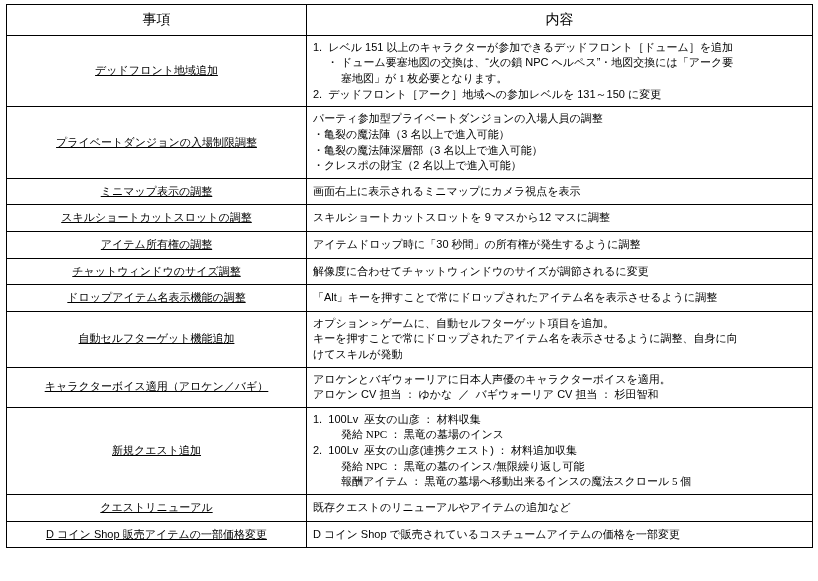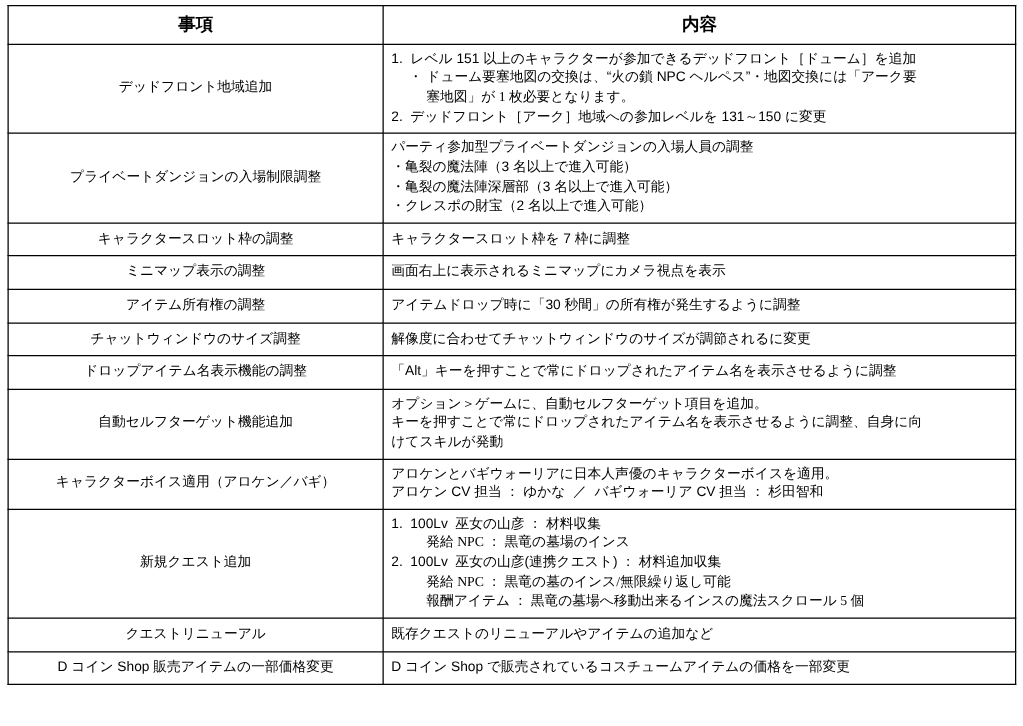--- a/index.html
+++ b/index.html
@@ -26,30 +26,31 @@
   }
   table.patch-table th,
   table.patch-table td {
     border: 1px solid #000000;
     vertical-align: middle;
     font-size: 11px;
     line-height: 1.42;
   }
   table.patch-table th {
     text-align: center;
-    font-weight: bold;
+    font-weight: normal;
     font-size: 14px;
     padding: 5px 4px;
     background: #ffffff;
   }
   col.col-item { width: 300px; }
   col.col-desc { width: 506px; }
   td.item-cell {
     text-align: center;
     padding: 5px 6px;
+    text-decoration: underline;
   }
   td.desc-cell {
     text-align: left;
     padding: 4px 6px;
   }
   .desc-line {
     white-space: pre-wrap;
     margin: 0;
     padding: 0;
   }
@@ -84,29 +85,29 @@
         <tr>
           <td class="item-cell">プライベートダンジョンの入場制限調整</td>
           <td class="desc-cell">
             <p class="desc-line">パーティ参加型プライベートダンジョンの入場人員の調整</p>
             <p class="desc-line">・亀裂の魔法陣（3 名以上で進入可能）</p>
             <p class="desc-line">・亀裂の魔法陣深層部（3 名以上で進入可能）</p>
             <p class="desc-line">・クレスポの財宝（2 名以上で進入可能）</p>
           </td>
         </tr>
         <tr>
-          <td class="item-cell">キャラクタースロット枠の調整</td>
+          <td class="item-cell">ミニマップ表示の調整</td>
           <td class="desc-cell">
-            <p class="desc-line">キャラクタースロット枠を 7 枠に調整</p>
+            <p class="desc-line">画面右上に表示されるミニマップにカメラ視点を表示</p>
           </td>
         </tr>
         <tr>
-          <td class="item-cell">ミニマップ表示の調整</td>
+          <td class="item-cell">スキルショートカットスロットの調整</td>
           <td class="desc-cell">
-            <p class="desc-line">画面右上に表示されるミニマップにカメラ視点を表示</p>
+            <p class="desc-line">スキルショートカットスロットを 9 マスから12 マスに調整</p>
           </td>
         </tr>
         <tr>
           <td class="item-cell">アイテム所有権の調整</td>
           <td class="desc-cell">
             <p class="desc-line">アイテムドロップ時に「30 秒間」の所有権が発生するように調整</p>
           </td>
         </tr>
         <tr>
           <td class="item-cell">チャットウィンドウのサイズ調整</td>

